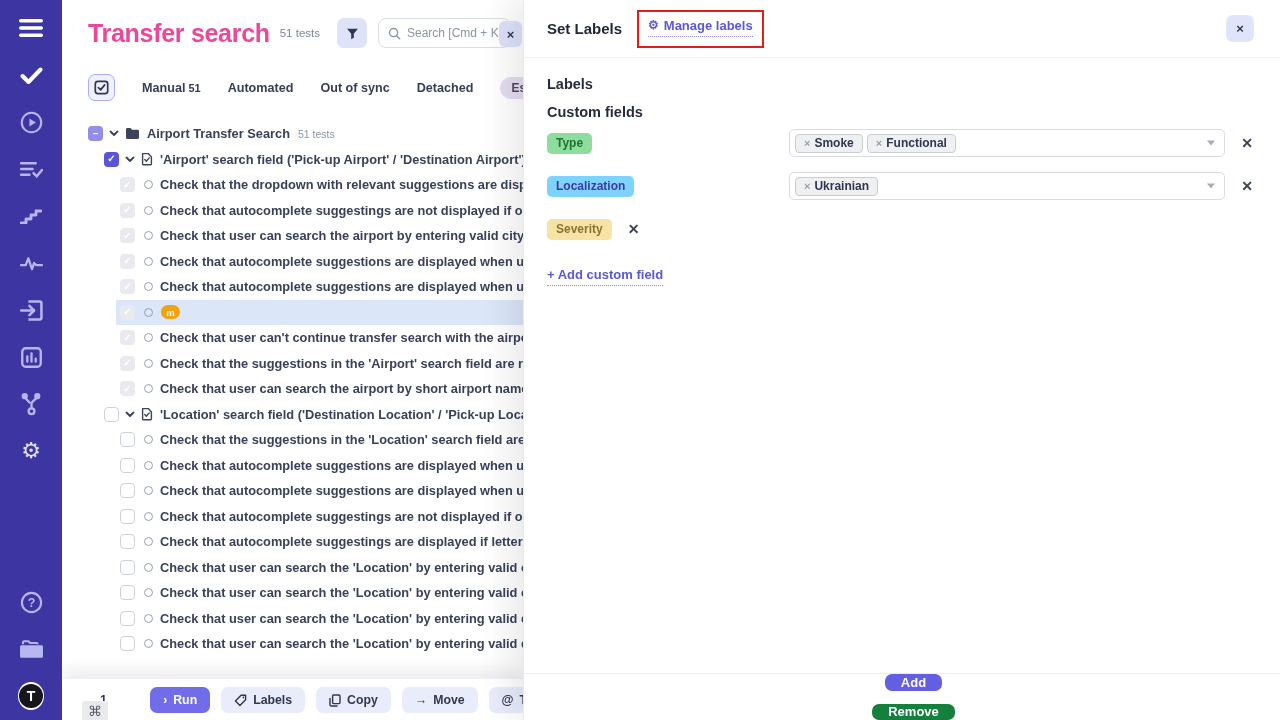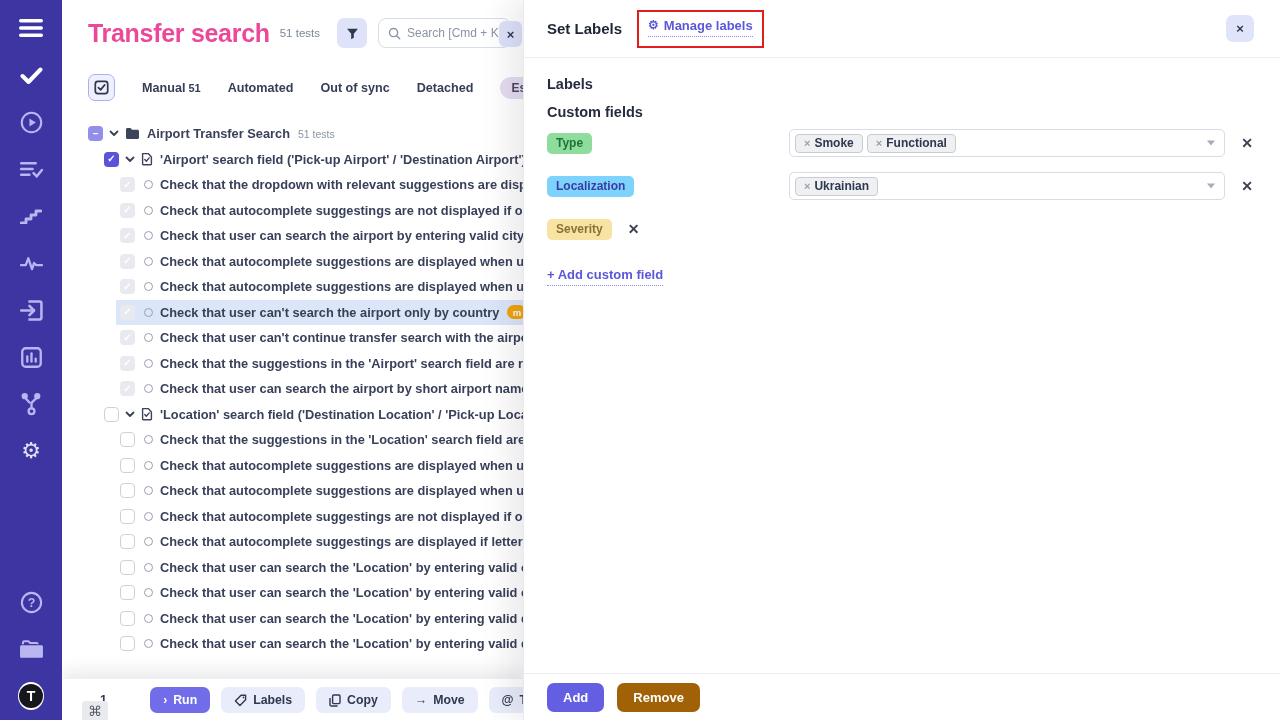--- a/index.html
+++ b/index.html
@@ -99,25 +99,25 @@
   .fpill.purple { background:#7dd3fc; color:#3d3aa6; }
   .fpill.yellow { background:#f7e3a4; color:#8a7232; }
   .f-sel { width:436px; margin-left:auto; }
   .gtag { background:#eef0f2; border:1px solid #c9cdd2; border-radius:4px; color:#2f3850; font-size:12px; font-weight:600;
           padding:1.5px 8px; margin-right:4px; white-space:nowrap; }
   .gtag .xm { color:#9aa1ad; font-size:11px; margin-right:4px; }
   .f-x { margin-left:13px; width:18px; border:none; background:none; color:#3a4254; font-size:14px; font-weight:600; cursor:pointer; }
   .add-field { display:inline-block; margin-top:9px; color:#5b57d9; font-size:13px; font-weight:700;
                border-bottom:1.6px dotted #8f8ce8; padding-bottom:3px; cursor:pointer; }
   .p-footer { position:absolute; left:0; bottom:0; width:100%; height:47px; border-top:1px solid #ececf1;
-              display:flex; align-items:center; padding-left:23px; gap:13px; background:#fff; }
+              display:flex; align-items:center; padding-left:23px; gap:13px; background:#fff;flex-direction:column; }
   .btn { border:none; border-radius:7px; height:29px; padding:0 16px; font-size:13px; font-weight:700; color:#fff;
          cursor:pointer; font-family:"Liberation Sans",sans-serif; }
   .btn.add { background:#635ee2; }
-  .btn.remove { background:#a16207; }
+  .btn.remove { background:#15803d; }
 </style>
 </head>
 <body>
 
 <div class="app">
 
   <nav class="sidebar">
       <div class="sb-icon">
         <svg width="24" height="18" viewBox="0 0 24 18">
           <g fill="#fff">
@@ -299,21 +299,20 @@
           <span class="r-text">Check that autocomplete suggestions are displayed when user enters valid data</span>
         </div>
         <div class="row test">
           <span class="cb checked-light">✓</span>
           <span class="circle"></span>
           <span class="r-text">Check that autocomplete suggestions are displayed when user enters valid data</span>
         </div>
         <div class="row test hl">
           <span class="cb checked-light">✓</span>
           <span class="circle"></span>
-          <span class="r-text">Check that user can't search the airport only by country</span>
           <span class="badge-m">m</span>
         </div>
         <div class="row test">
           <span class="cb checked-light">✓</span>
           <span class="circle"></span>
           <span class="r-text">Check that user can't continue transfer search with the airport not selected</span>
         </div>
         <div class="row test">
           <span class="cb checked-light">✓</span>
           <span class="circle"></span>

